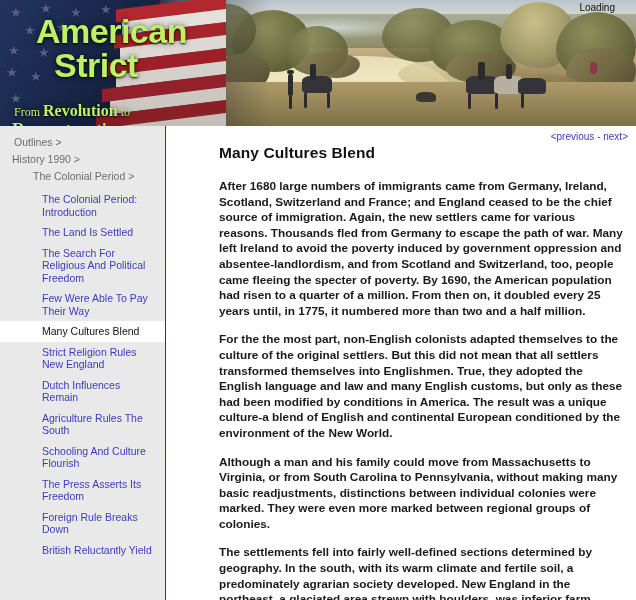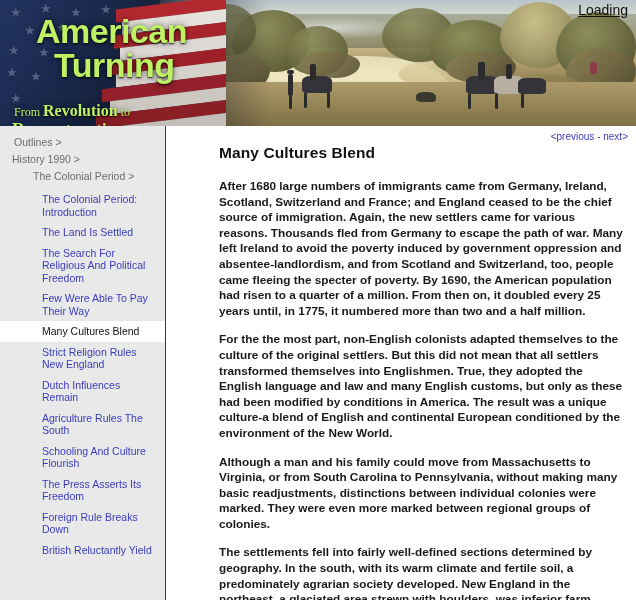--- a/index.html
+++ b/index.html
@@ -128,26 +128,25 @@
   }
   .bt-sub .big { font-size: 16px; font-weight: bold; }
   .bt-sub .big2 { font-size: 18px; font-weight: bold; letter-spacing: -.3px;}
   .bt-sub .small { font-size: 12px; font-weight: normal; }
   .bt-sub .and { font-size: 13px; font-weight: bold; }
   .bt-l3 { margin-left: 2px; }
   .bt-l4 { margin-left: 0px; }
   .bt-l5 { margin-left: 4px; }
 
   #loading-label {
-    position: absolute; top: 2px; right: 8px;
+    position: absolute; top: 2px; right: 21px;
     z-index: 20;
-    font-size: 14px;
+    font-size: 10px;
     color: #111;
     font-family: "Liberation Sans", sans-serif;
-    text-decoration: underline;
   }
 
   
   #tabbar {
     position: absolute;
     top: 105px; left: 165px;
     width: 471px; height: 24px;
     display: flex;
     align-items: flex-end;
     z-index: 10;
@@ -336,21 +335,21 @@
       <span class="star" style="left:8px;   top:44px;">★</span>
       <span class="star" style="left:38px;  top:46px;">★</span>
       <span class="star" style="left:6px;   top:66px;">★</span>
       <span class="star" style="left=0;left:30px; top:70px;">★</span>
       <span class="star" style="left:10px;  top:92px;">★</span>
       <span class="star" style="left:120px; top:22px;">★</span>
     </div>
 
     <div class="banner-text">
       <div class="bt-line1">American</div>
-      <div class="bt-line2">Turning</div>
+      <div class="bt-line2">Strict</div>
       <div class="bt-sub">
         <div class="bt-l3">
           <span class="small">From</span>
           <span class="big">Revolution</span>
           <span class="small">to</span>
         </div>
         <div class="bt-l4">
           <span class="big2">Reconstruction</span>
         </div>
         <div class="bt-l5">

